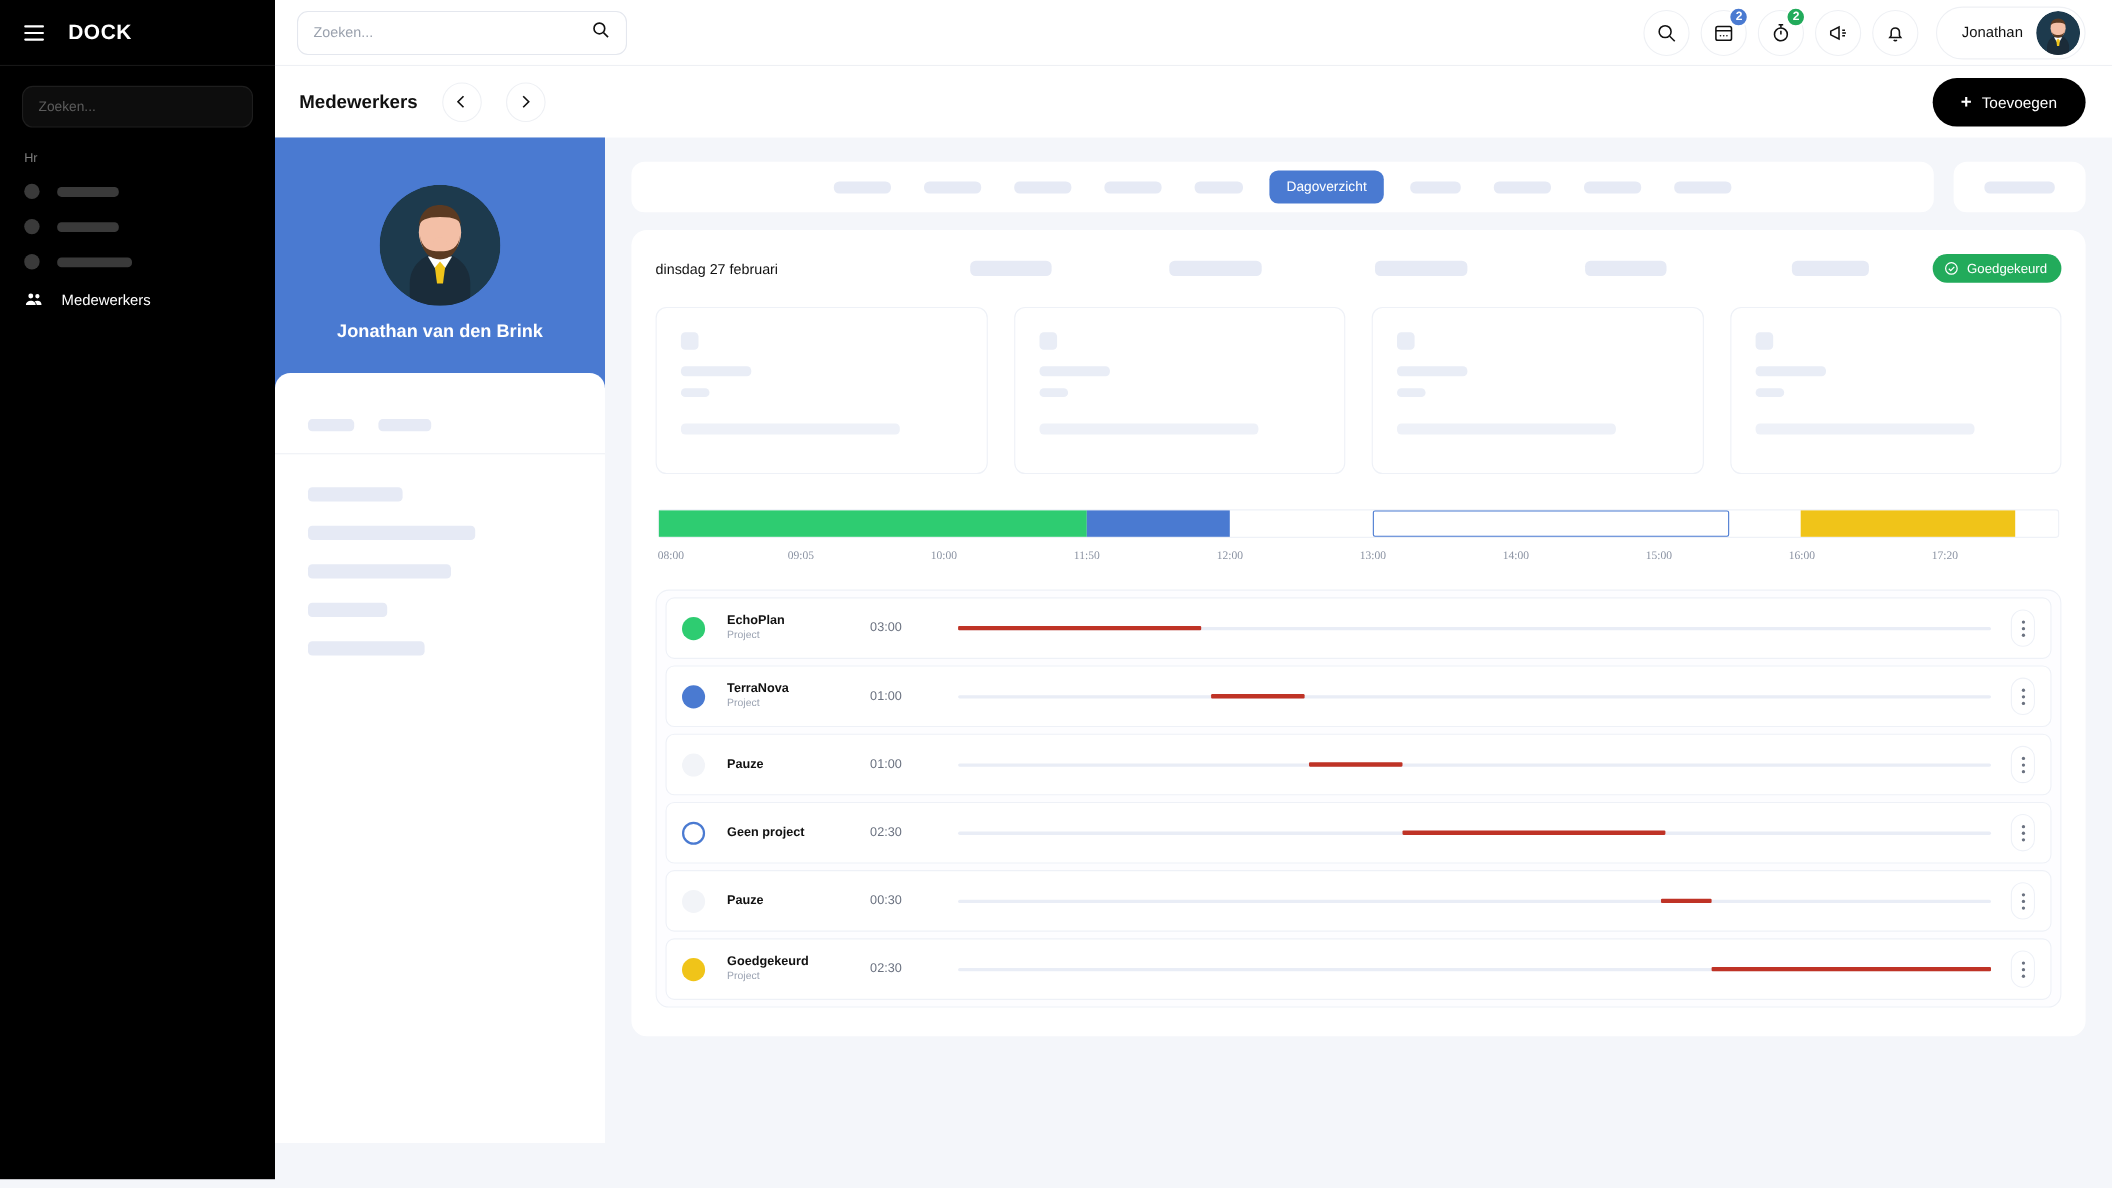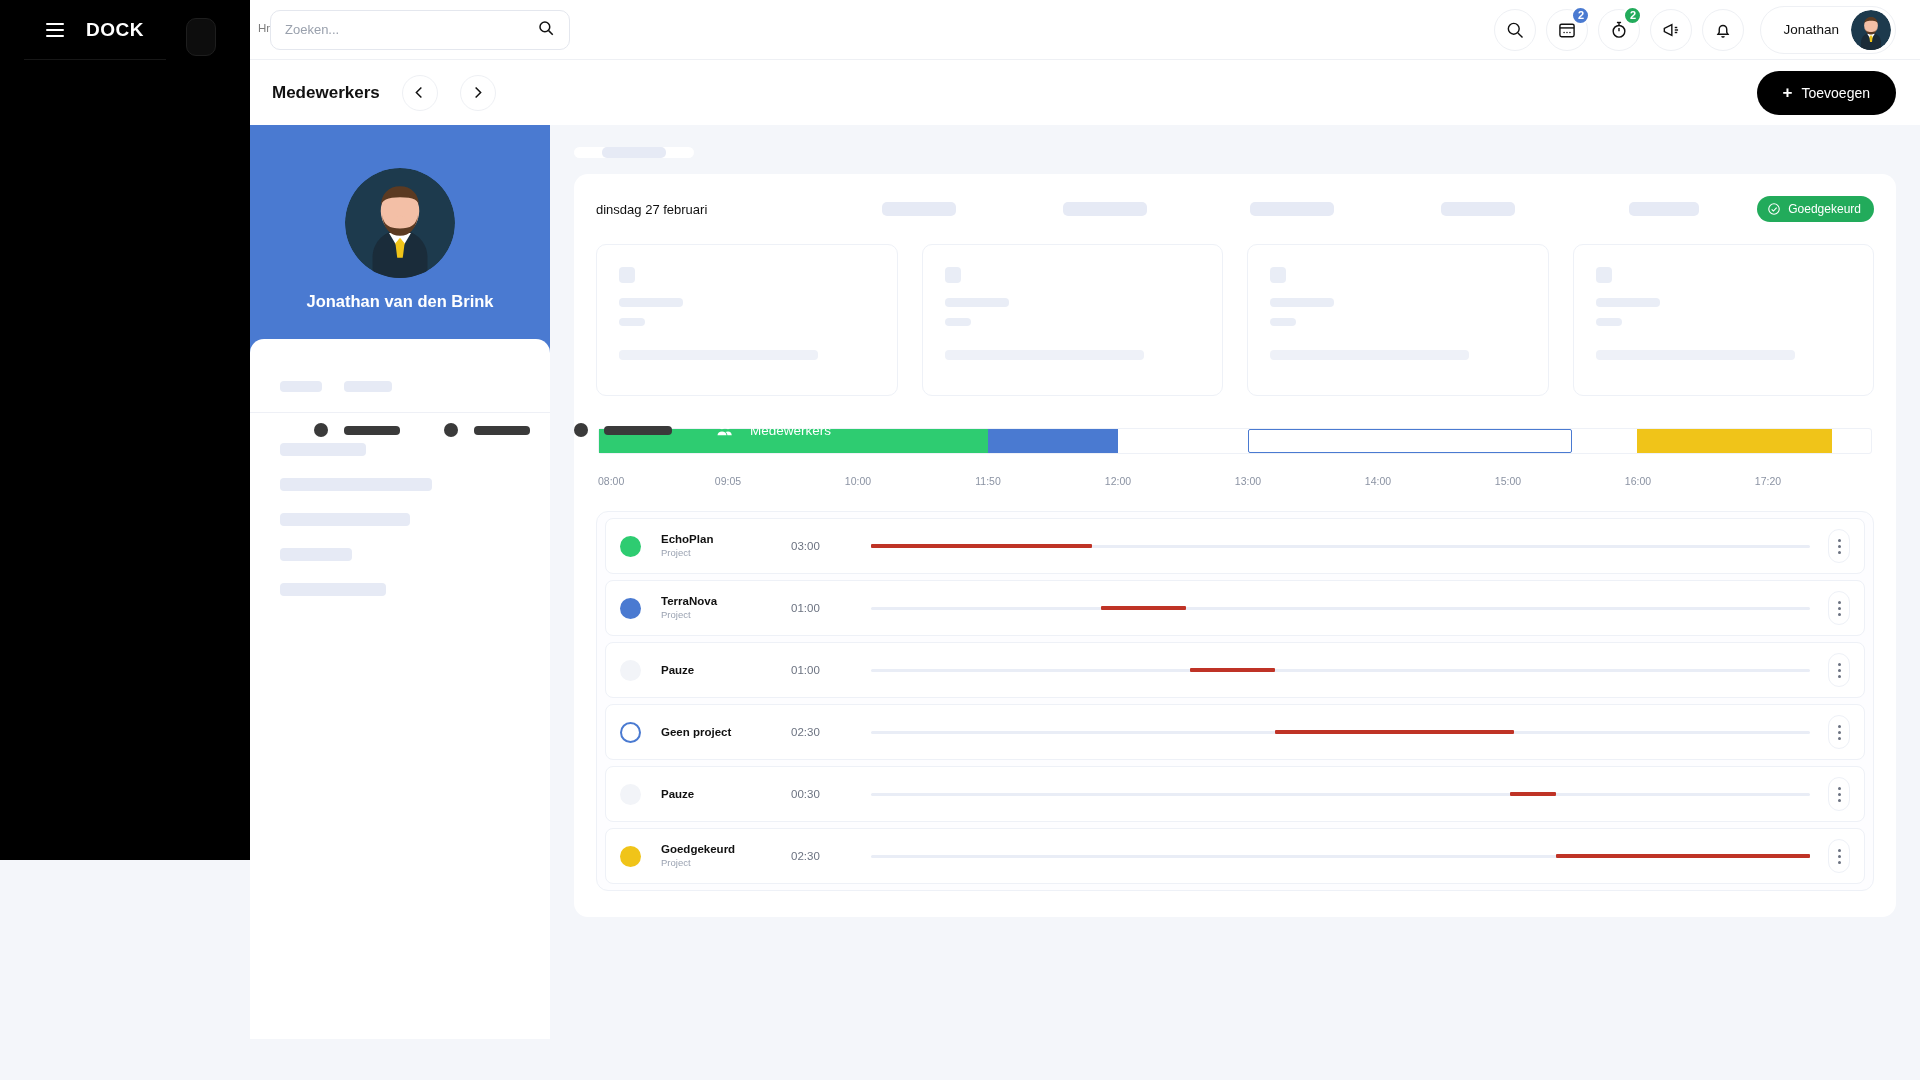--- a/index.html
+++ b/index.html
@@ -6,25 +6,25 @@
   html, body {
     width: 1920px; height: 1080px;
     font-family: "Liberation Sans", sans-serif;
     background: #f4f6fa;
     overflow: hidden;
   }
   .app { position: relative; width: 1920px; height: 1080px; display: flex; }
 
   
   .sidebar {
-    width: 250px; height: 860px;
+    width: 250px; height: 1072px;
     background: #000000;
-    display: flex; flex-direction: row;
+    display: flex; flex-direction: column;
     flex: 0 0 250px;
-    position: relative; z-index: 5; padding-left: 24px;
+    position: relative; z-index: 5;
   }
   .sb-top {
     height: 60px; display: flex; align-items: center; gap: 22px;
     padding: 0 22px;
     border-bottom: 1px solid #171717;
   }
   .hamburger { width: 18px; display: flex; flex-direction: column; gap: 4px; cursor: pointer; }
   .hamburger span { display: block; height: 2px; background: #ffffff; border-radius: 2px; }
   .brand {
     color: #ffffff; font-size: 19px; font-weight: bold; letter-spacing: 0.5px;
@@ -205,21 +205,21 @@
   .stat-l2 { width: 26px; height: 8px; border-radius: 4px; background: #e9edf6; }
   .stat-l3 { width: 78%; height: 10px; border-radius: 4px; background: #eef1f8; margin-top: 13px; }
 
   
   .tl-wrap { margin-top: 32px; padding: 0 2px; }
   .tl-bar {
     position: relative; height: 26px; width: 100%;
     border: 1px solid #eef1f7; border-radius: 3px; background: #fff;
   }
   .tl-seg { position: absolute; top: 0; height: 100%; }
-  .tl-axis { position: relative; height: 22px; margin-top: 21px; }
+  .tl-axis { position: relative; height: 22px; margin-top: 11px; font-family: Liberation Serif, serif; }
   .tl-tick {
     position: absolute; font-size: 10.5px; color: #8b93a3; top: 0;
     transform: translateX(-50%);
   }
 
   
   .rows-card {
     background: #fdfdff; border: 1px solid #eef1f7; border-radius: 12px;
     margin-top: 14px; padding: 6px 8px; display: flex; flex-direction: column; gap: 6px;
   }
@@ -418,20 +418,32 @@
             <span class="skel" style="width:130px;height:13px"></span>
             <span class="skel" style="width:72px;height:13px"></span>
             <span class="skel" style="width:106px;height:13px"></span>
           </div>
         </div>
       </div>
 
       <div class="work-col">
 
         <div class="tabbar-row">
+          <div class="tabbar">
+            <span class="tab-skel" style="width:52px"></span>
+            <span class="tab-skel" style="width:52px;margin-left:18px"></span>
+            <span class="tab-skel" style="width:52px;margin-left:18px"></span>
+            <span class="tab-skel" style="width:52px;margin-left:18px"></span>
+            <span class="tab-skel" style="width:44px;margin-left:18px"></span>
+            <span class="tab-active" style="margin:0 12px">Dagoverzicht</span>
+            <span class="tab-skel" style="width:46px"></span>
+            <span class="tab-skel" style="width:52px;margin-left:18px"></span>
+            <span class="tab-skel" style="width:52px;margin-left:18px"></span>
+            <span class="tab-skel" style="width:52px;margin-left:18px"></span>
+          </div>
           <div class="tabbar-side">
             <span class="tab-skel" style="width:64px"></span>
           </div>
         </div>
 
         <div class="panel">
 
           <div class="panel-head">
             <div class="panel-date">dinsdag 27 februari</div>
             <div class="head-skels">

